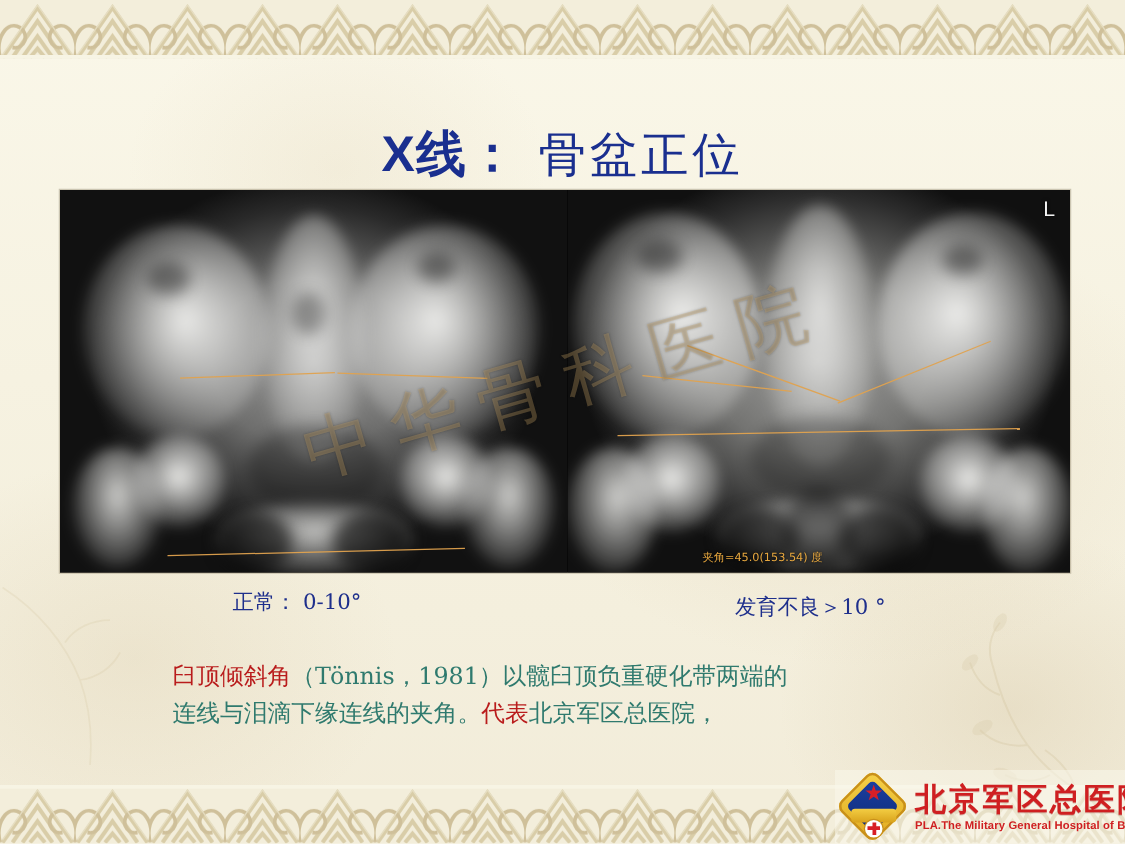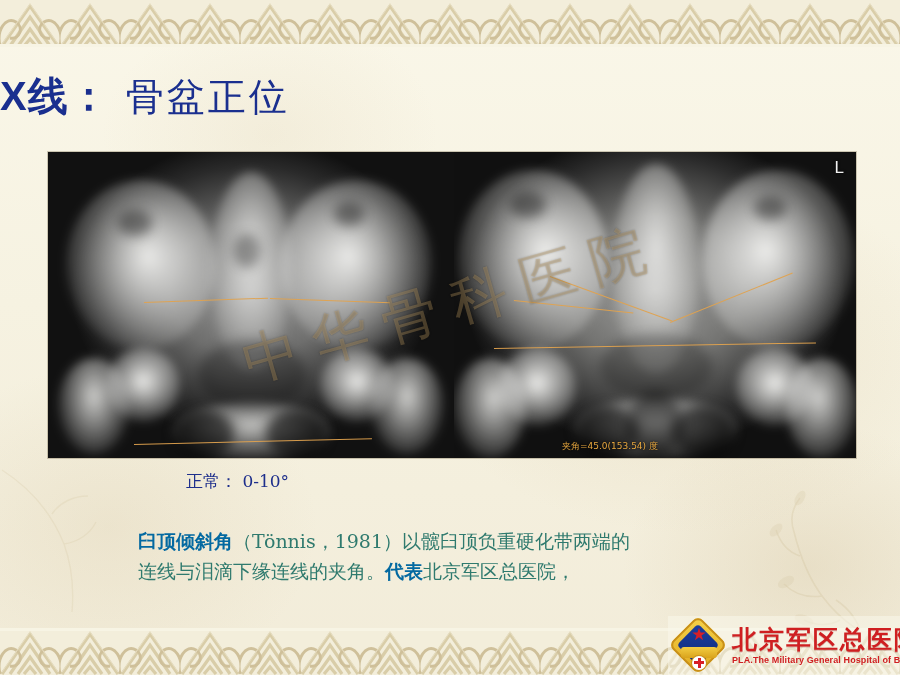--- a/index.html
+++ b/index.html
@@ -56,24 +56,24 @@
     width: 47px;
     height: 675px;
     pointer-events: none;
   }
   .band-side.left { left: 0; }
   .band-side.right { right: 0; }
 
   
   .title {
     position: absolute;
-    top: 76px;
+    top: 104px;
     left: 0;
     width: 900px;
-    text-align: left;
+    text-align: center;
     color: #1a2f8f;
     line-height: 1;
     white-space: nowrap;
   }
   .title .t-x {
     font-family: "Liberation Sans", sans-serif;
     font-weight: bold;
     font-size: 40px;
     letter-spacing: 1px;
   }
@@ -204,22 +204,22 @@
     position: absolute;
     left: 138px;
     top: 526px;
     width: 660px;
     color: #2f7a6e;
     font-family: "DejaVu Serif", serif;
     font-size: 19px;
     line-height: 30px;
   }
   .para .em {
-    color: #0369a1;
-    font-weight: bold;
+    color: #b91c1c;
+    font-weight: normal;
   }
 
   
   .logo {
     position: absolute;
     left: 668px;
     top: 616px;
     width: 232px;
     height: 59px;
     display: flex;
@@ -435,20 +435,21 @@
         <div class="oline" style="transform:translate(40px,196px) rotate(-1deg); width:322px;"></div>
         <div class="oline" style="transform:translate(60px,148px) rotate(6deg); width:120px;"></div>
         <span class="otext" style="left:108px; top:288px;">夹角=45.0(153.54) 度</span>
       </div>
     </div>
 
     <div class="watermark">中华骨科医院</div>
   </div>
 
   <div class="cap cap-left">正常： 0-10°</div>
+  <div class="cap cap-right">发育不良＞10 °</div>
 
   <div class="para">
     <span class="em">臼顶倾斜角</span><span>（Tönnis，1981）以髋臼顶负重硬化带两端的</span><br>
     <span>连线与泪滴下缘连线的夹角。</span><span class="em">代表</span><span>北京军区总医院，</span>
   </div>
 
   <div class="logo">
     <div class="emblem">
       <div class="dia"></div>
       <div class="dia-in"></div>

